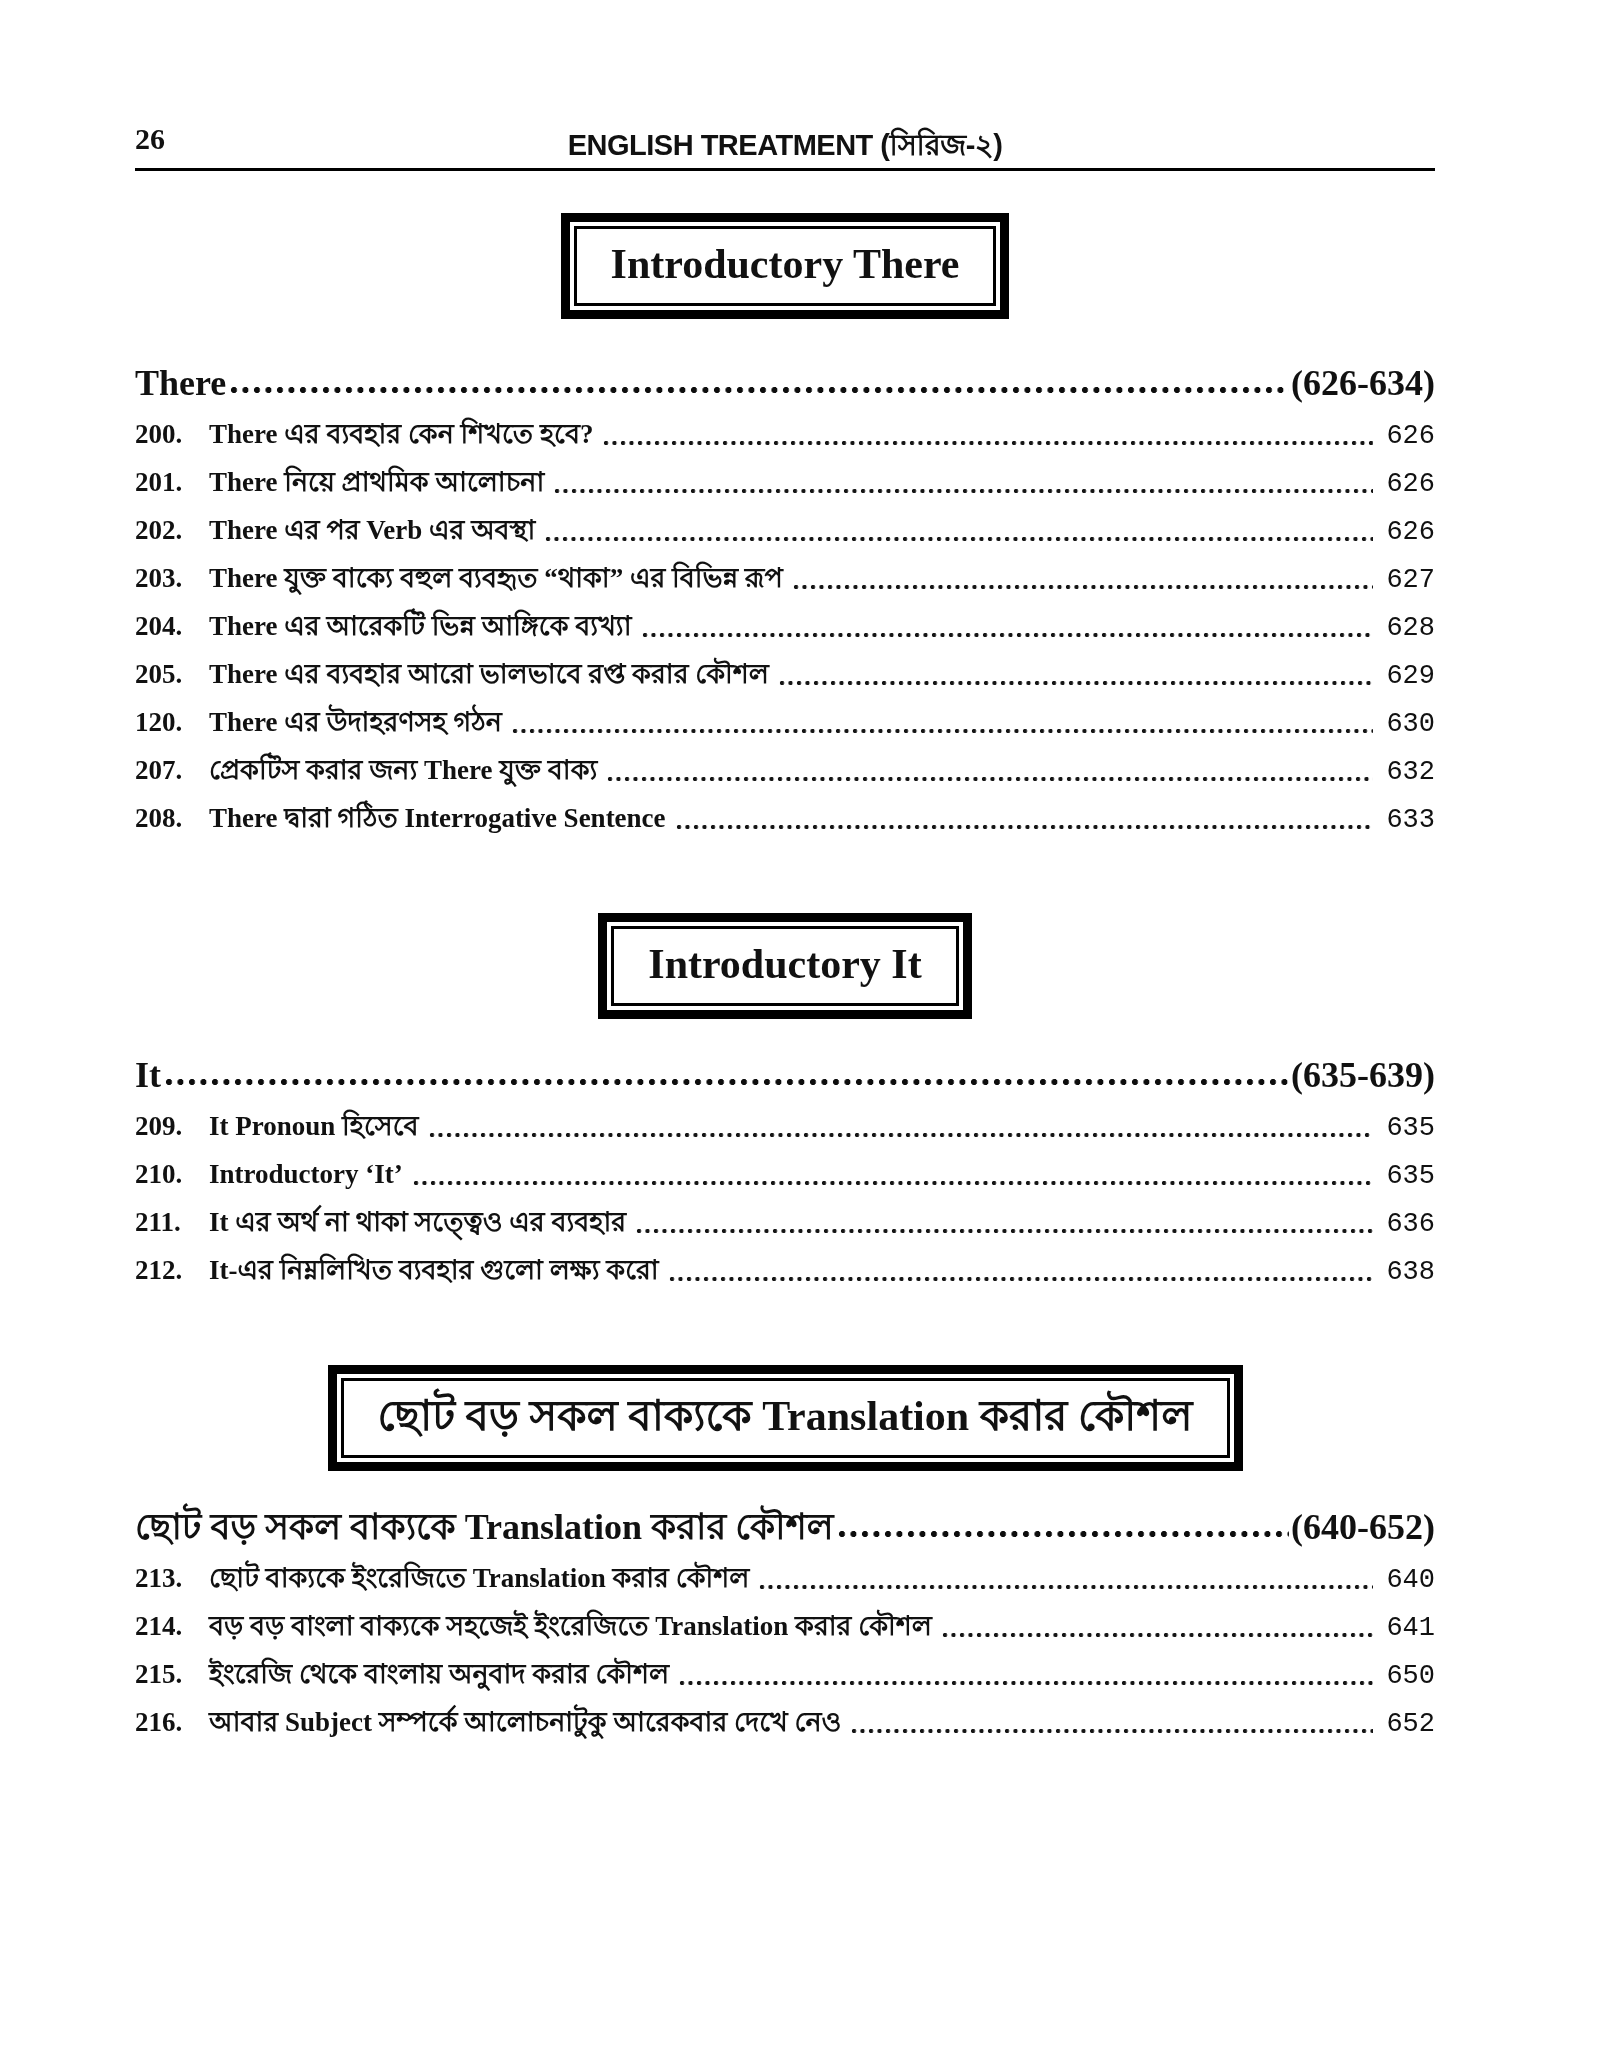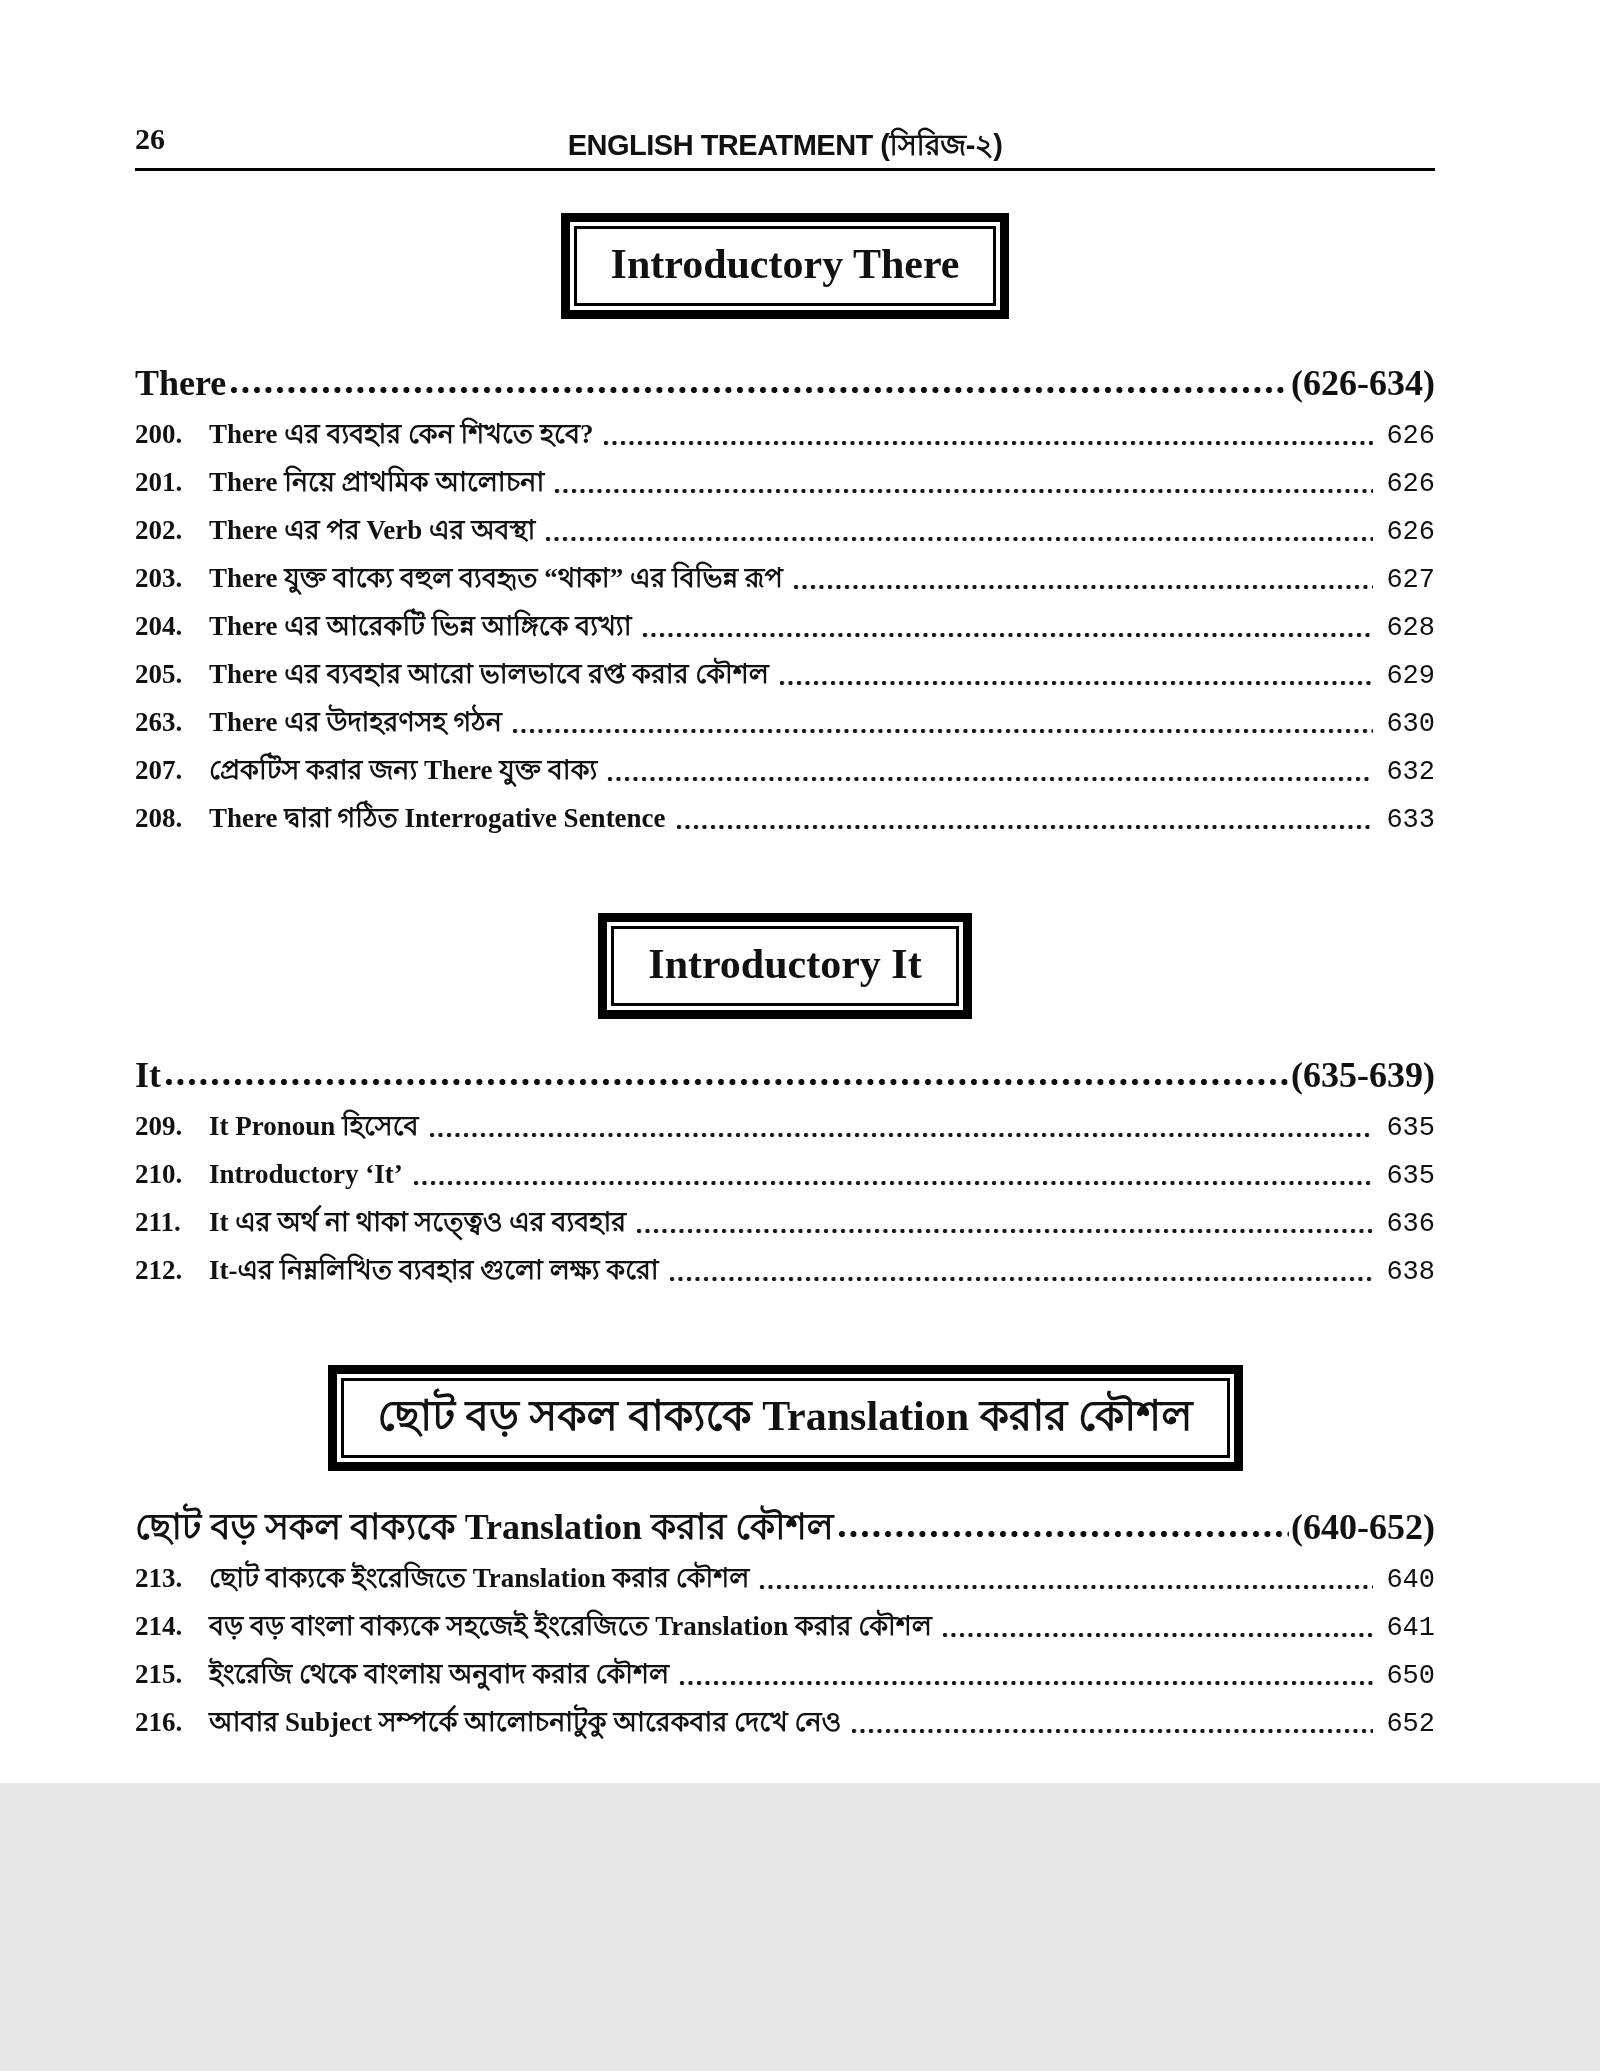--- a/index.html
+++ b/index.html
@@ -1,19 +1,19 @@
 <!DOCTYPE html>
 <html><head>
 <meta charset="utf-8">
 <style>
   html, body { margin: 0; padding: 0; background: #e8e8e8; }
   .page {
     position: relative;
     width: 1600px;
-    height: 1783px;
+    height: 2071px;
     margin: 0 auto;
     background: #ffffff;
     color: #111111;
     font-family: "Liberation Serif", "DejaVu Serif", serif;
     overflow: hidden;
     box-sizing: border-box;
     padding: 122px 165px 0 135px;
   }
 
   
@@ -175,21 +175,21 @@
       <span class="dots"></span>
       <span class="entry-page">628</span>
     </div>
     <div class="toc-row">
       <span class="entry-num">205.</span>
       <span class="entry-title">There এর ব্যবহার আরো ভালভাবে রপ্ত করার কৌশল</span>
       <span class="dots"></span>
       <span class="entry-page">629</span>
     </div>
     <div class="toc-row">
-      <span class="entry-num">263.</span>
+      <span class="entry-num">120.</span>
       <span class="entry-title">There এর উদাহরণসহ গঠন</span>
       <span class="dots"></span>
       <span class="entry-page">630</span>
     </div>
     <div class="toc-row">
       <span class="entry-num">207.</span>
       <span class="entry-title">প্রেকটিস করার জন্য There যুক্ত বাক্য</span>
       <span class="dots"></span>
       <span class="entry-page">632</span>
     </div>

